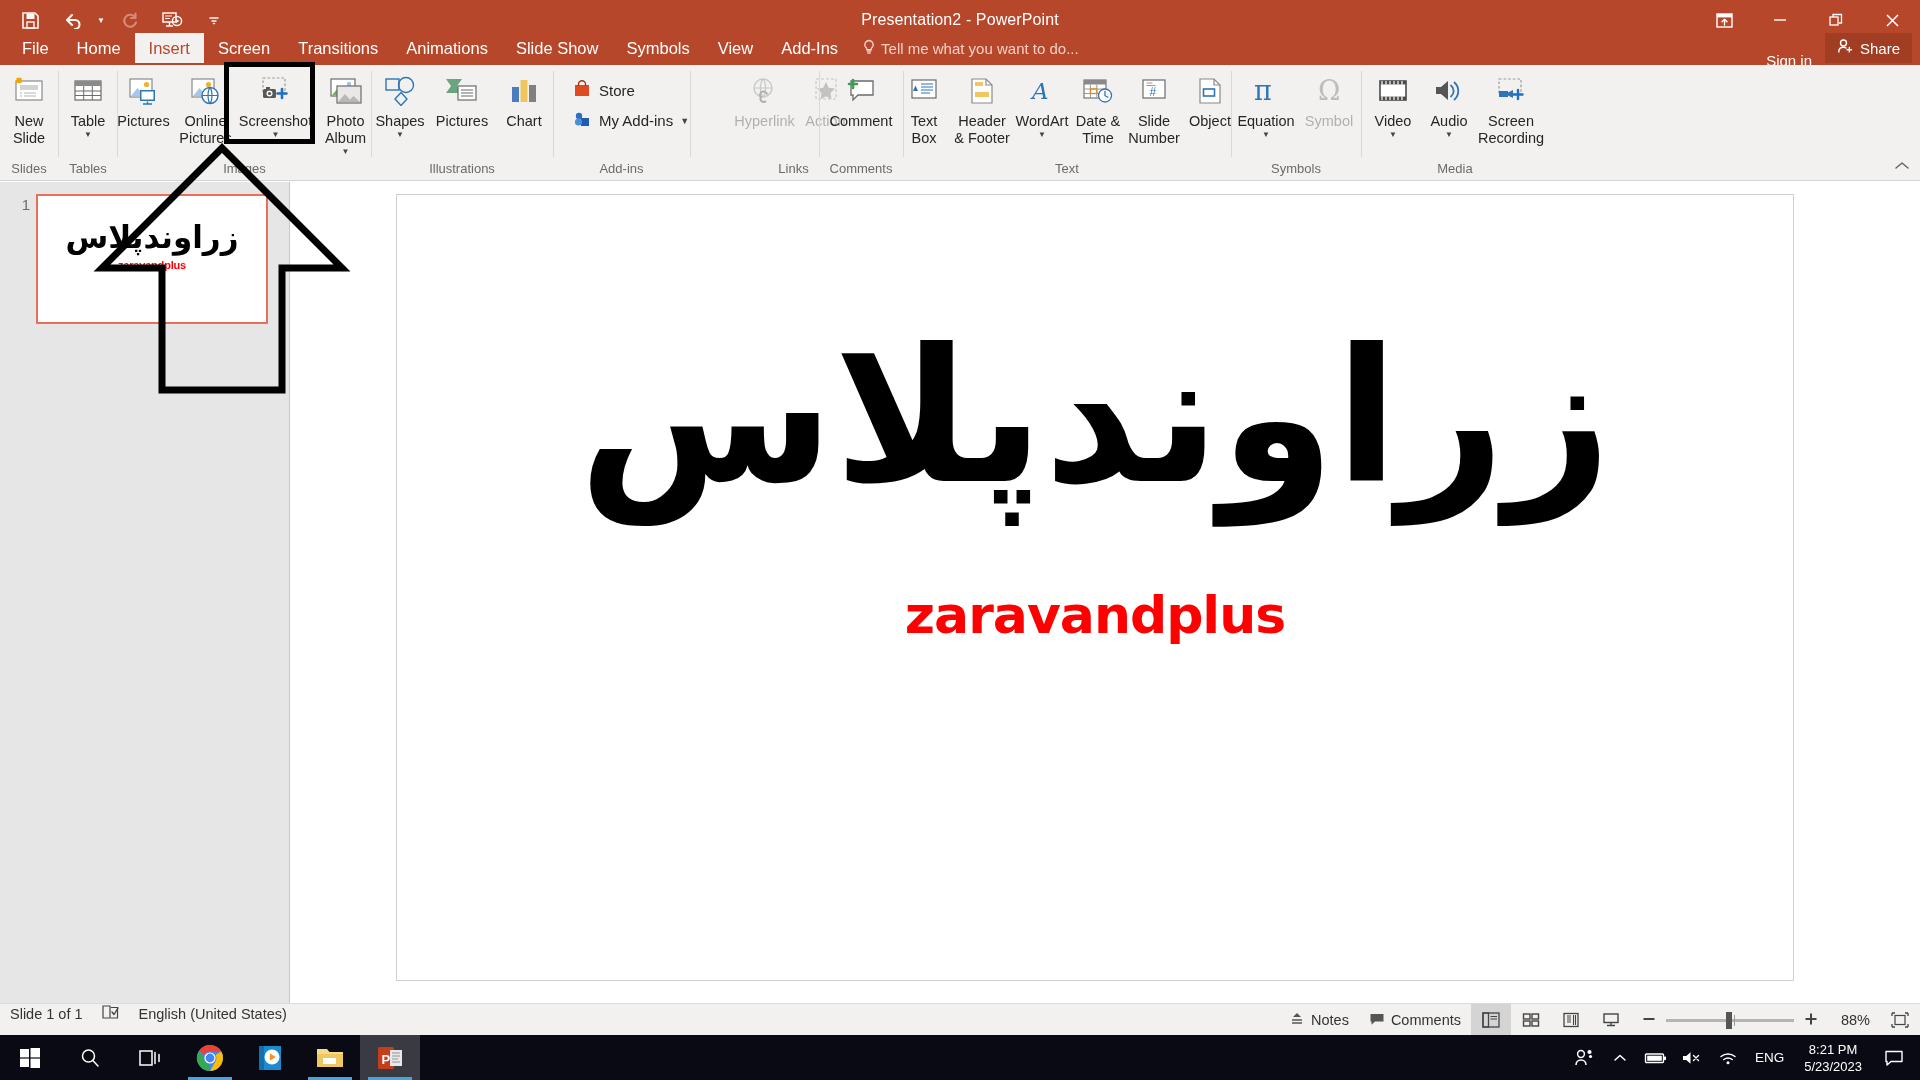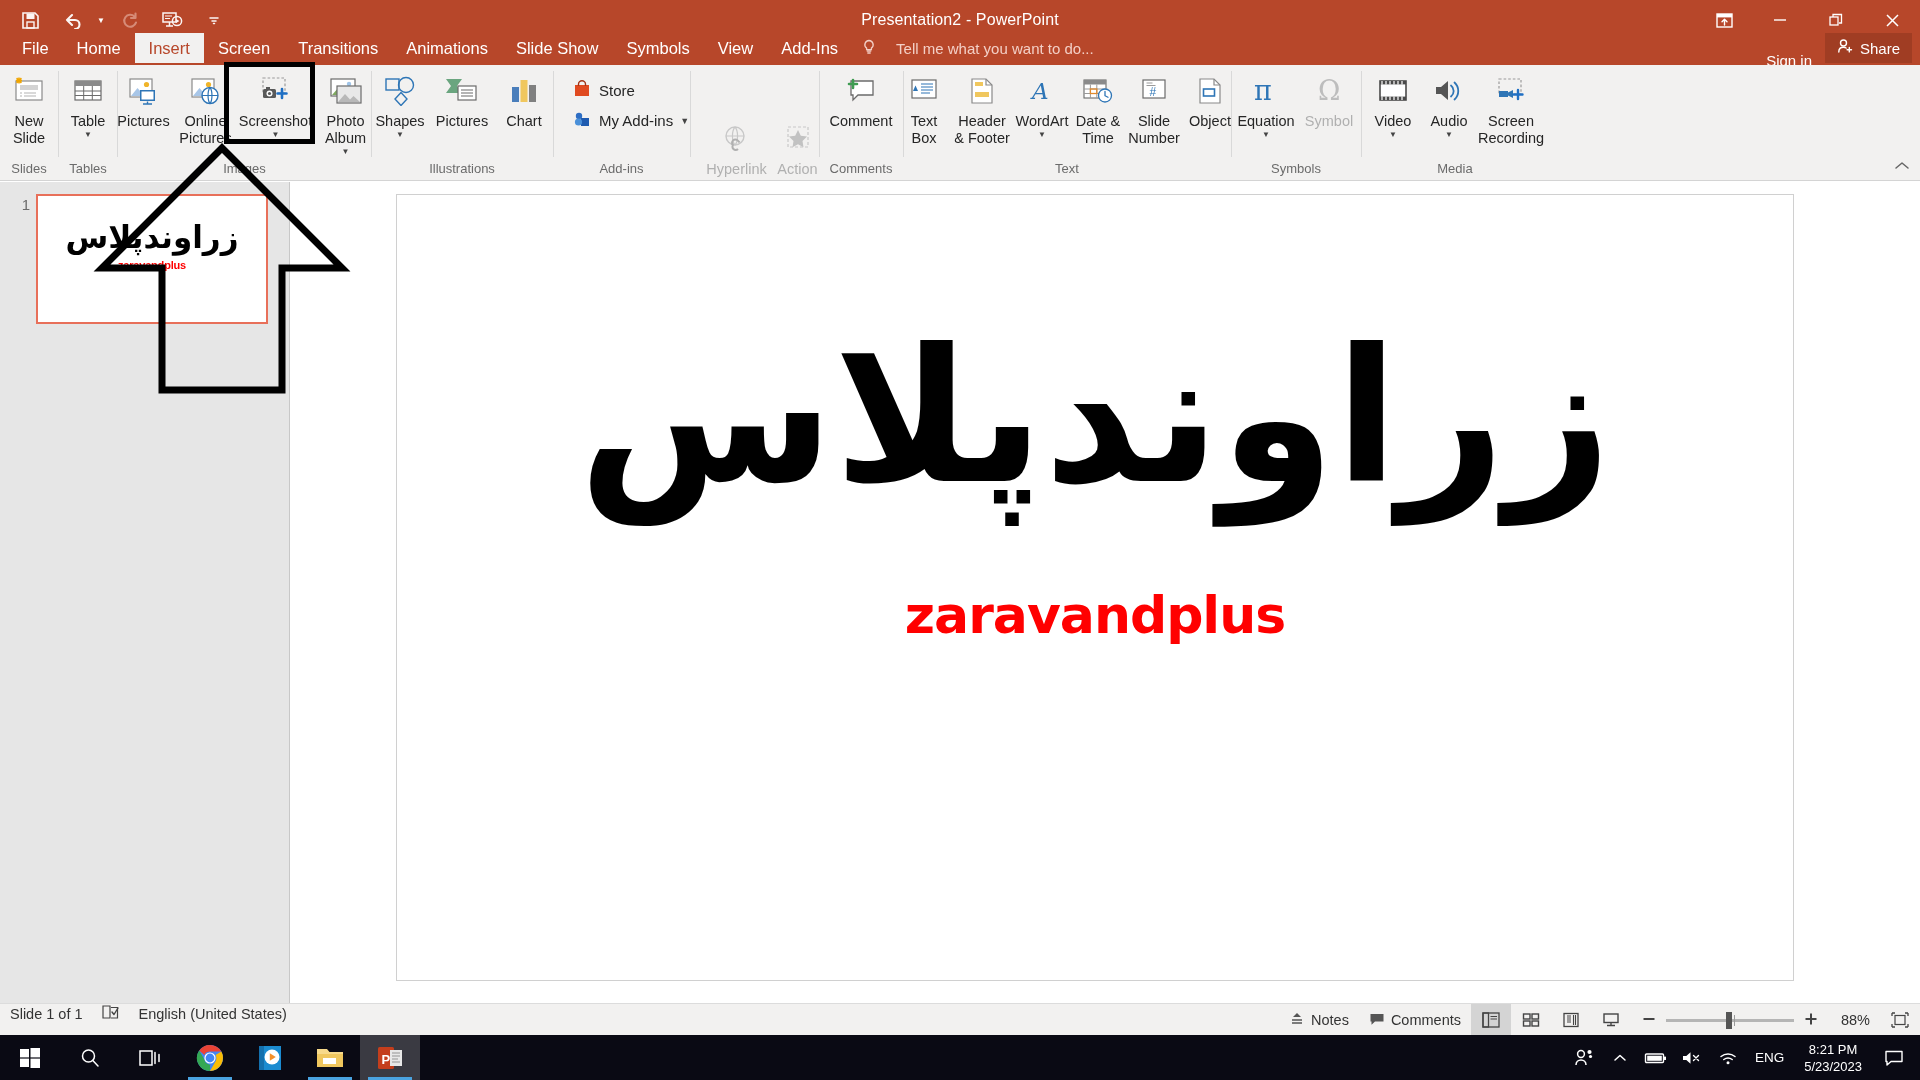--- a/index.html
+++ b/index.html
@@ -36,21 +36,21 @@
   .tabbar {
     position: absolute; top: 33px; left: 0; width: 1920px; height: 32px;
     background: #b7472a; display: flex; align-items: flex-start; padding-left: 8px;
   }
   .tab {
     height: 30px; padding: 0 14px; display: flex; align-items: center;
     font-size: 16.5px; color: #fff; white-space: nowrap;
   }
   .tab.active { background: #f2f1f0; color: #b7472a; }
   .tellme {
-    display: flex; align-items: center; gap: 20px; height: 30px; padding: 0 10px;
+    display: flex; align-items: center; gap: 5px; height: 30px; padding: 0 10px;
     font-size: 15px; color: #f3cfc6; font-style: normal;
   }
   .signin {
     position: absolute; right: 108px; top: 52px; font-size: 15px; color: #fff;
   }
   .share {
     position: absolute; right: 8px; top: 33px; height: 30px;
     display: flex; align-items: center; gap: 6px; padding: 0 12px;
     background: #a03d23; color: #fff; font-size: 15px;
   }
@@ -442,21 +442,21 @@
               </svg>
           </span>
           <span>My Add-ins</span>
           <span class="caret-down" style="font-size:9px">▼</span>
         </div>
       </div>
       <div class="rgroup-label" style="margin-top:auto">Add-ins</div>
     </div>
     <div class="rsep" style="left:690px;"></div>
 
-    <div class="rgroup" style="left:702px; width:127px;margin-top:48px;">
+    <div class="rgroup" style="left:730px; width:127px;">
       <div class="rgroup-items">
         <div class="btn-big disabled" style="width:64px">
           <span class="ic">
             <svg width="36" height="30" viewBox="0 0 36 30">
                 <circle cx="16" cy="12" r="9" fill="none" stroke="#c8c8c8" stroke-width="1.4"></circle>
                 <path d="M7 12h18M16 3c3.4 3.6 3.4 14.4 0 18M16 3c-3.4 3.6-3.4 14.4 0 18" fill="none" stroke="#c8c8c8" stroke-width="1.2"></path>
                 <path d="M14 21a3.2 3.2 0 0 1 4.6-4.6l2 2M19 25a3.2 3.2 0 0 1-4.6-4.6" fill="none" stroke="#b0b0b0" stroke-width="2"></path>
               </svg>
           </span>
           <span class="lbl">Hyperlink</span>

